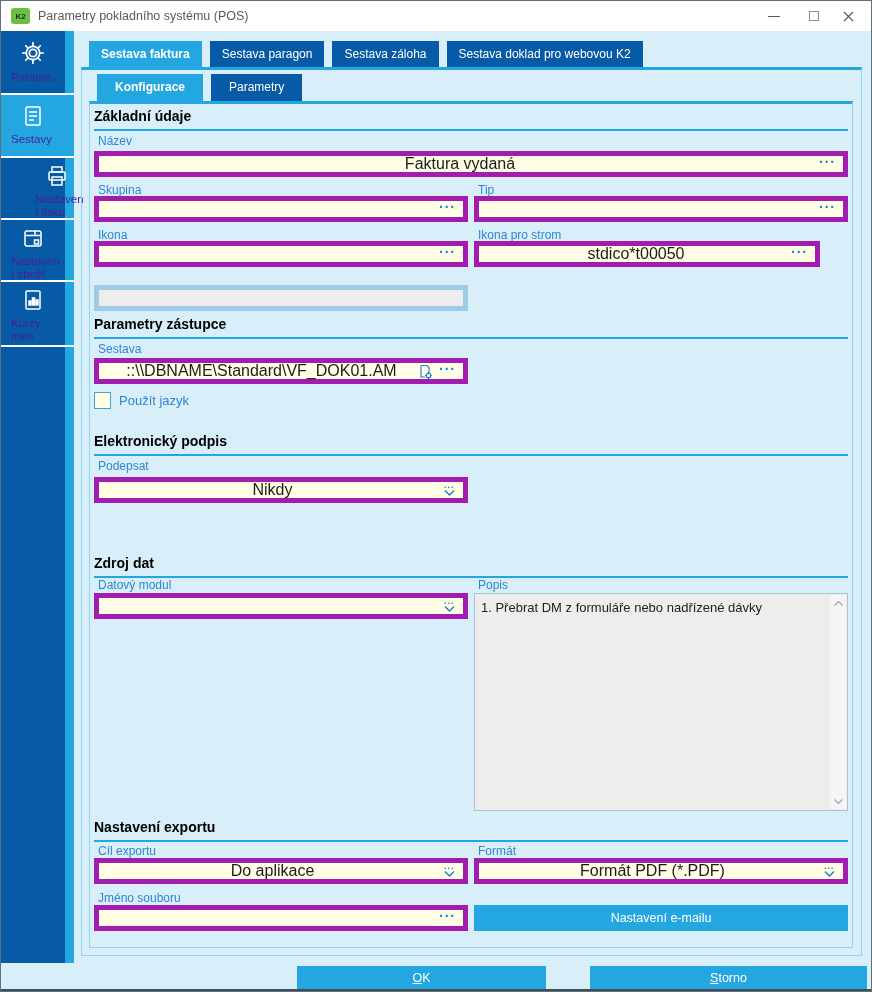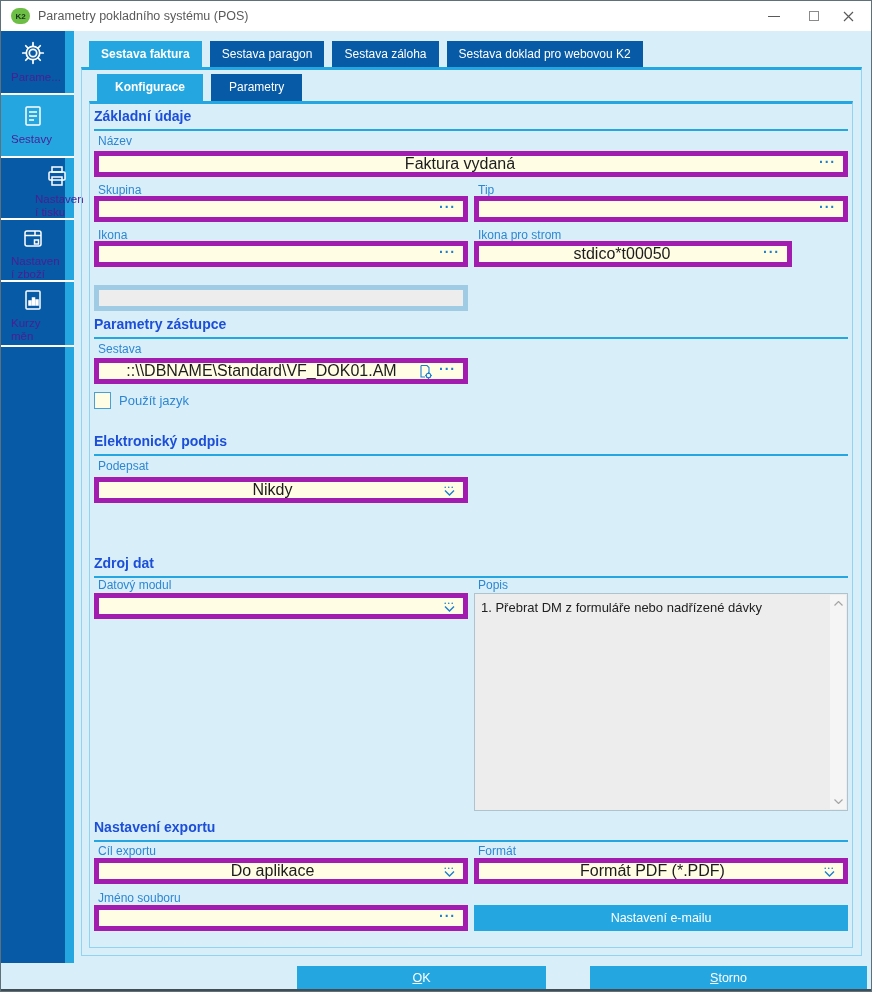--- a/index.html
+++ b/index.html
@@ -1,20 +1,20 @@
 <!DOCTYPE html>
 <html><head>
 <meta charset="utf-8">
 <style>
   html,body{margin:0;padding:0;background:#9aa5ad;font-family:"Liberation Sans","DejaVu Sans",sans-serif;}
   #window{position:relative;width:872px;height:992px;background:#D8EFFA;overflow:hidden;
           border:1px solid #5E717B;box-sizing:border-box;}
   
   #titlebar{position:absolute;left:0;top:0;width:100%;height:30px;background:#FFFFFF;}
-  #applogo{position:absolute;left:10px;top:7px;width:19px;height:16px;background:#6DBE45;border-radius:8px;
+  #applogo{position:absolute;left:10px;top:7px;width:19px;height:16px;background:#6DBE45;border-radius:3px;
            display:flex;align-items:center;justify-content:center;font-size:8px;font-weight:bold;color:#17301B;}
   #apptitle{position:absolute;left:37px;top:0;height:30px;line-height:30px;font-size:12.5px;color:#5A5A5A;}
   .winbtn{position:absolute;top:0;width:34px;height:30px;display:flex;align-items:center;justify-content:center;cursor:default;}
   #btn-min{right:80px}#btn-max{right:40px}#btn-close{right:6px}
   #btn-min .glyph{width:12px;height:0;border-top:1px solid #5a5a5a;}
   #btn-max .glyph{width:10px;height:10px;border:1px solid #8a8a8a;box-sizing:border-box;}
   
   #sidebar{position:absolute;left:0;top:30px;width:64px;height:932px;background:#075AA5;}
   #sidebar-strip{position:absolute;left:64px;top:30px;width:9px;height:932px;background:#24A6E1;}
   .side-item{position:absolute;left:0;width:64px;color:#4c1d95;}
@@ -28,21 +28,21 @@
   .tab.selected{background:#24A6E1;font-weight:bold;}
   #tabs-top{left:88px;top:40px;}
   #tabs-inner{left:96px;top:73px;}
   #tabs-inner .tab{height:27px;line-height:27px;padding:0 18px;}
   
   #panel-outer{position:absolute;left:80px;top:66px;width:781px;height:889px;box-sizing:border-box;
                border-top:3px solid #24A6E1;border-left:1px solid #90D3F2;border-right:1px solid #90D3F2;border-bottom:1px solid #90D3F2;}
   #panel-inner{position:absolute;left:88px;top:100px;width:764px;height:847px;box-sizing:border-box;
                border-top:3px solid #24A6E1;border-left:1px solid #90D3F2;border-right:1px solid #90D3F2;border-bottom:1px solid #90D3F2;}
   
-  .section-title{position:absolute;width:754px;left:93px;font-size:14px;font-weight:bold;color:#1d4ed8;
+  .section-title{position:absolute;width:754px;left:93px;font-size:14px;font-weight:bold;color:#000000;
                  padding-bottom:5px;border-bottom:2px solid #24A6E1;}
   .flabel{position:absolute;font-size:12px;color:#2E86D3;white-space:nowrap;}
   .field{position:absolute;height:26px;box-sizing:border-box;background:#FFFDE4;border:5px solid #a21caf;
          display:flex;align-items:center;font-size:16px;color:#1c1c1c;text-align:center;}
   .field .val{flex:1;padding-left:6px;white-space:nowrap;overflow:hidden;}
   .field.disabled{background:#EDEDED;border-color:#9FCBE4;}
   .icon-ellipsis{color:#1B7FD0;font-weight:bold;font-size:14px;letter-spacing:1px;padding:0 7px 4px 4px;cursor:pointer;}
   .icon-ellipsis::before{content:"···";}
   .dd{display:flex;flex-direction:column;align-items:center;padding:0 8px 0 4px;cursor:pointer;}
   .dd-dots{color:#1B7FD0;font-weight:bold;font-size:9px;line-height:5px;letter-spacing:0px;}
@@ -181,21 +181,21 @@
     <span class="val"></span>
     <span class="icon-ellipsis"></span>
   </div>
 
   <div class="flabel" style="left:97px;top:227px">Ikona</div>
   <div class="field" style="left:93px;top:240px;width:374px">
     <span class="val"></span>
     <span class="icon-ellipsis"></span>
   </div>
   <div class="flabel" style="left:477px;top:227px">Ikona pro strom</div>
-  <div class="field" style="left:473px;top:240px;width:318px">
+  <div class="field" style="left:473px;top:240px;width:346px">
     <span class="val">stdico*t00050</span>
     <span class="icon-ellipsis"></span>
   </div>
 
   <div class="field disabled" style="left:93px;top:284px;width:374px">
     <span class="val"></span>
   </div>
 
   <div class="section-title" style="top:315px">Parametry zástupce</div>
 

